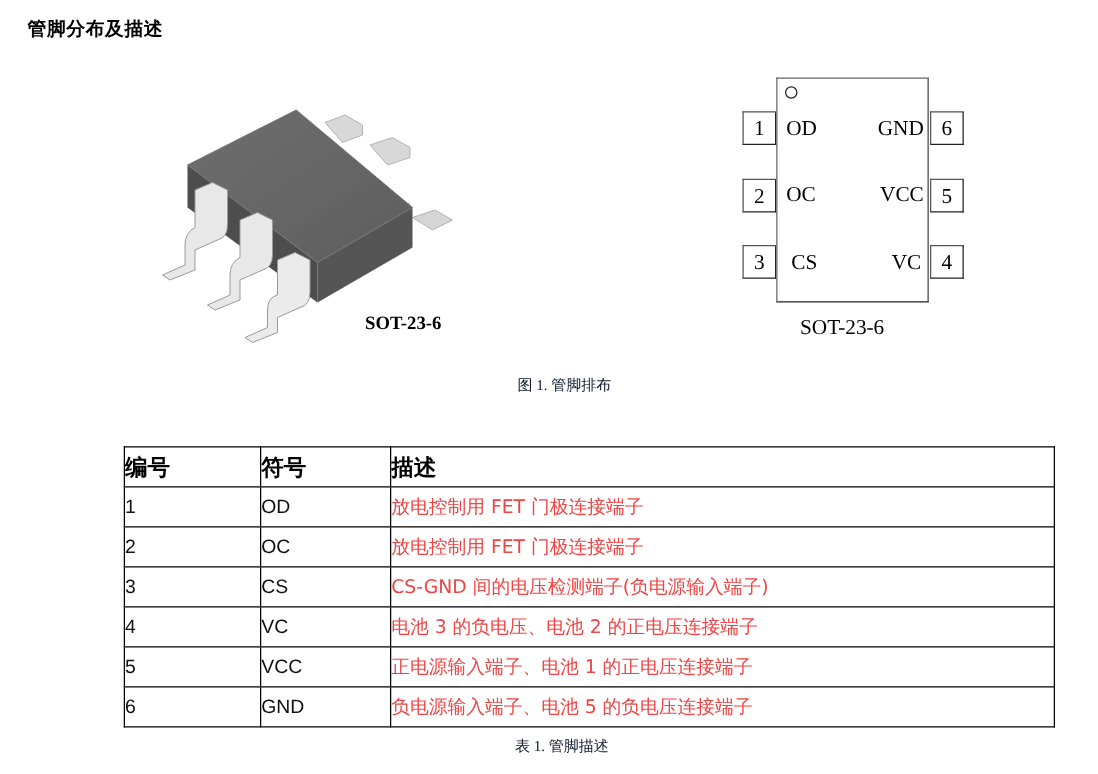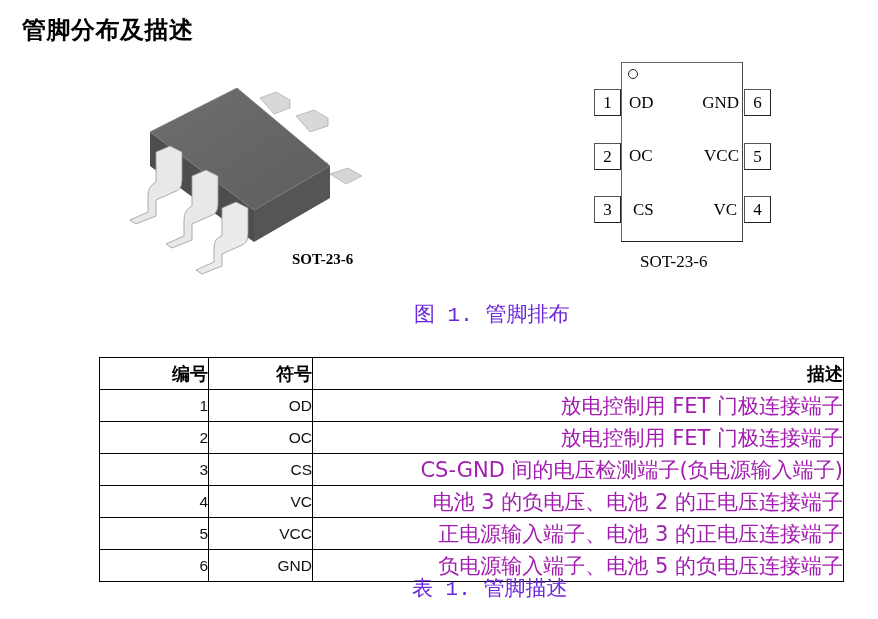--- a/index.html
+++ b/index.html
@@ -1,47 +1,47 @@
 <!DOCTYPE html>
 <html><head>
 <meta charset="utf-8">
 <style>
   html, body { margin:0; padding:0; background:#ffffff; }
   body { width:878px; height:619px; position:relative; overflow:hidden;
          font-family:"Liberation Sans","DejaVu Sans",sans-serif; color:#000; }
-  .section-title { position:absolute; left:22px; top:14px; font-size:24px; font-weight:bold;
+  .section-title { position:absolute; left:22px; top:14px; font-size:15px; font-weight:bold;
                    font-family:"DejaVu Sans",sans-serif; letter-spacing:0.5px; }
 
   
   .pkg3d { position:absolute; left:120px; top:70px; width:260px; height:210px; }
   .pkg3d-label { position:absolute; left:292px; top:251px; font-size:15px; font-weight:bold;
                  font-family:"Liberation Serif","DejaVu Serif",serif; }
 
   
   .chip { position:absolute; left:621px; top:62px; width:122px; height:180px;
           border:1.5px solid #555; border-color:#666 #444 #222 #666; box-sizing:border-box; }
   .pin1mark { position:absolute; left:628px; top:69px; width:10px; height:10px; border:1px solid #222;
               border-radius:50%; box-sizing:border-box; }
   .pinbox { position:absolute; width:27px; height:27px; border:1px solid #333; border-color:#555 #222 #222 #555;
             box-sizing:border-box; background:#fff; font-family:"Liberation Serif","DejaVu Serif",serif;
             font-size:17px; text-align:center; line-height:25px; }
   .pinname { position:absolute; font-family:"Liberation Serif","DejaVu Serif",serif; font-size:17px; color:#000; }
   .pinname.r { text-align:right; width:80px; }
   .chip-label { position:absolute; left:640px; top:252px; font-size:17px;
                 font-family:"Liberation Serif","DejaVu Serif",serif; }
 
-  .caption { position:absolute; font-size:21px; color:#6d28d9; font-family:Liberation Mono, monospace; }
+  .caption { position:absolute; font-size:12px; color:#0f172a; font-family:Liberation Serif, serif; }
 
   
   table.pins { position:absolute; left:99px; top:357px; width:745px; border-collapse:collapse;
                table-layout:fixed; }
-  table.pins th, table.pins td { border:1.5px solid #000; text-align:right; padding:0; }
+  table.pins th, table.pins td { border:1.5px solid #000; text-align:left; padding:0; }
   table.pins th { height:31px; font-size:18px; font-weight:bold; font-family:"DejaVu Sans",sans-serif; }
   table.pins td { height:31px; font-size:15.5px; color:#111; }
-  table.pins td.desc { font-family:"DejaVu Sans",sans-serif; font-size:21px; color:#a21caf; }
+  table.pins td.desc { font-family:"DejaVu Sans",sans-serif; font-size:15px; color:#ef4444; }
 </style>
 </head>
 <body>
 
 <div class="section-title">管脚分布及描述</div>
 
 <svg class="pkg3d" viewBox="0 0 260 210">
   <defs>
     <linearGradient id="topg" x1="0" y1="0" x2="1" y2="1">
       <stop offset="0" stop-color="#6e6e6e"></stop>
@@ -118,23 +118,23 @@
       <td class="desc">CS-GND 间的电压检测端子(负电源输入端子)</td>
     </tr>
     <tr>
       <td>4</td>
       <td>VC</td>
       <td class="desc">电池 3 的负电压、电池 2 的正电压连接端子</td>
     </tr>
     <tr>
       <td>5</td>
       <td>VCC</td>
-      <td class="desc">正电源输入端子、电池 3 的正电压连接端子</td>
+      <td class="desc">正电源输入端子、电池 1 的正电压连接端子</td>
     </tr>
     <tr>
       <td>6</td>
       <td>GND</td>
       <td class="desc">负电源输入端子、电池 5 的负电压连接端子</td>
     </tr>
   </tbody>
 </table>
 
-<div class="caption" style="left:412px;top:574px;">表 1. 管脚描述</div>
+<div class="caption" style="left:412px;top:589px;">表 1. 管脚描述</div>
 
 </body></html>

